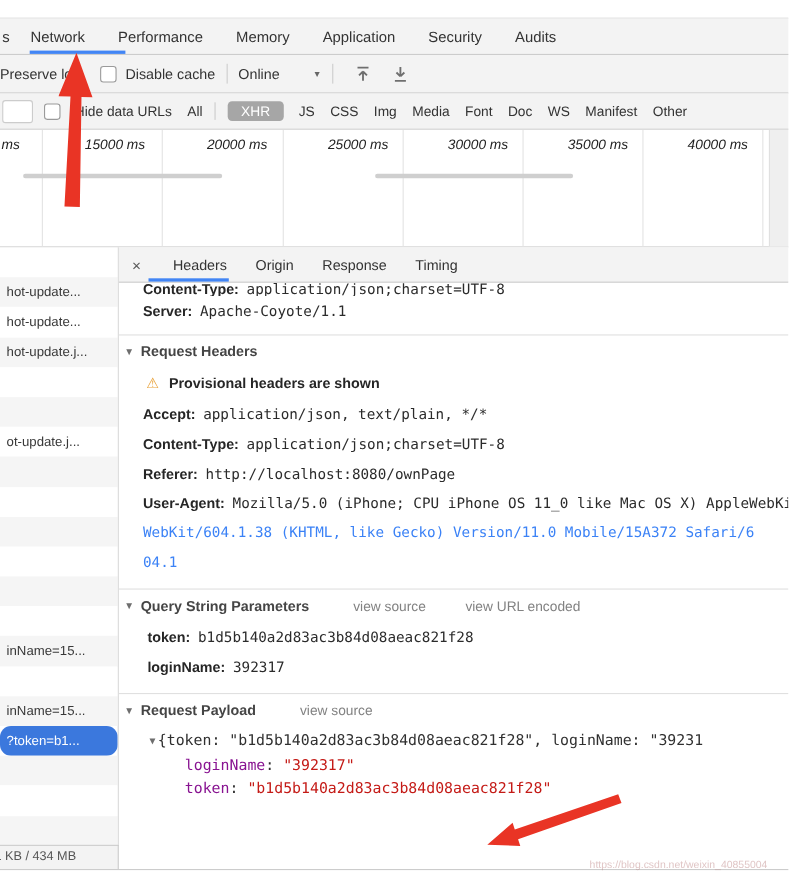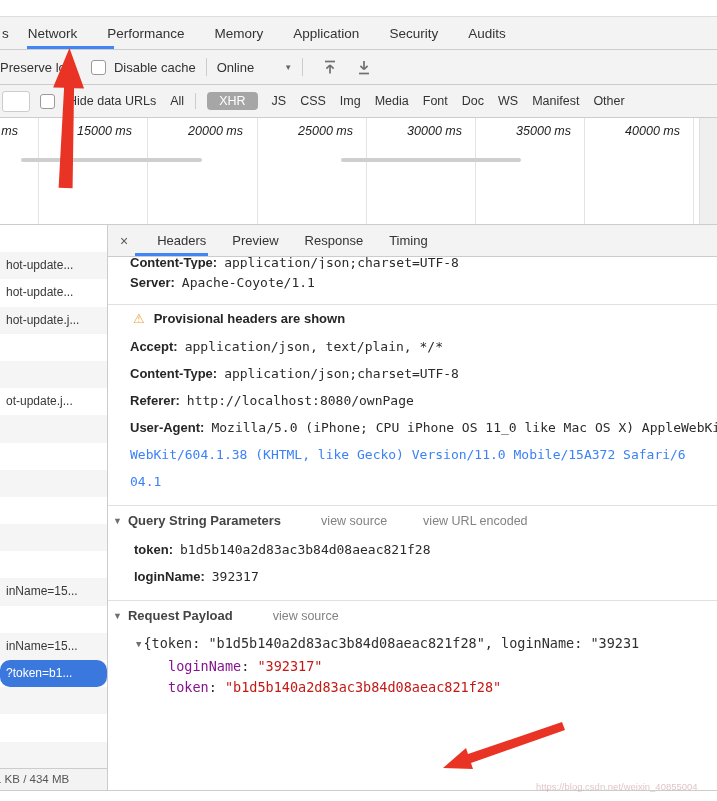--- a/index.html
+++ b/index.html
@@ -179,40 +179,43 @@
     <div class="side-row selected">?token=b1...</div>
     <div class="side-row"></div>
     <div class="side-row"></div>
     <div class="side-row"></div>
   </div>
 
   <div class="detail">
     <div class="dtabbar">
       <span class="dclose">×</span>
       <span class="dtab">Headers</span>
-      <span class="dtab">Preview</span>
+      <span class="dtab">Origin</span>
       <span class="dtab">Response</span>
       <span class="dtab">Timing</span>
       <span class="hdr-underline"></span>
     </div>
 
     <div class="dcontent">
 
       <div class="gen-section">
         <div class="clipwrap">
           <div class="hline">
             <span class="hname">Content-Type:</span><span class="hval">application/json;charset=UTF-8</span>
           </div>
         </div>
         <div class="hline">
           <span class="hname">Server:</span><span class="hval">Apache-Coyote/1.1</span>
         </div>
       </div>
 
       <div class="section">
+        <div class="sec-head">
+          <span class="tri">▼</span><span class="sec-title">Request Headers</span>
+        </div>
         <div class="warnline">
           <span class="warn-ico">⚠</span><span class="warn-txt">Provisional headers are shown</span>
         </div>
         <div class="hline">
           <span class="hname">Accept:</span><span class="hval">application/json, text/plain, */*</span>
         </div>
         <div class="hline">
           <span class="hname">Content-Type:</span><span class="hval">application/json;charset=UTF-8</span>
         </div>
         <div class="hline">

